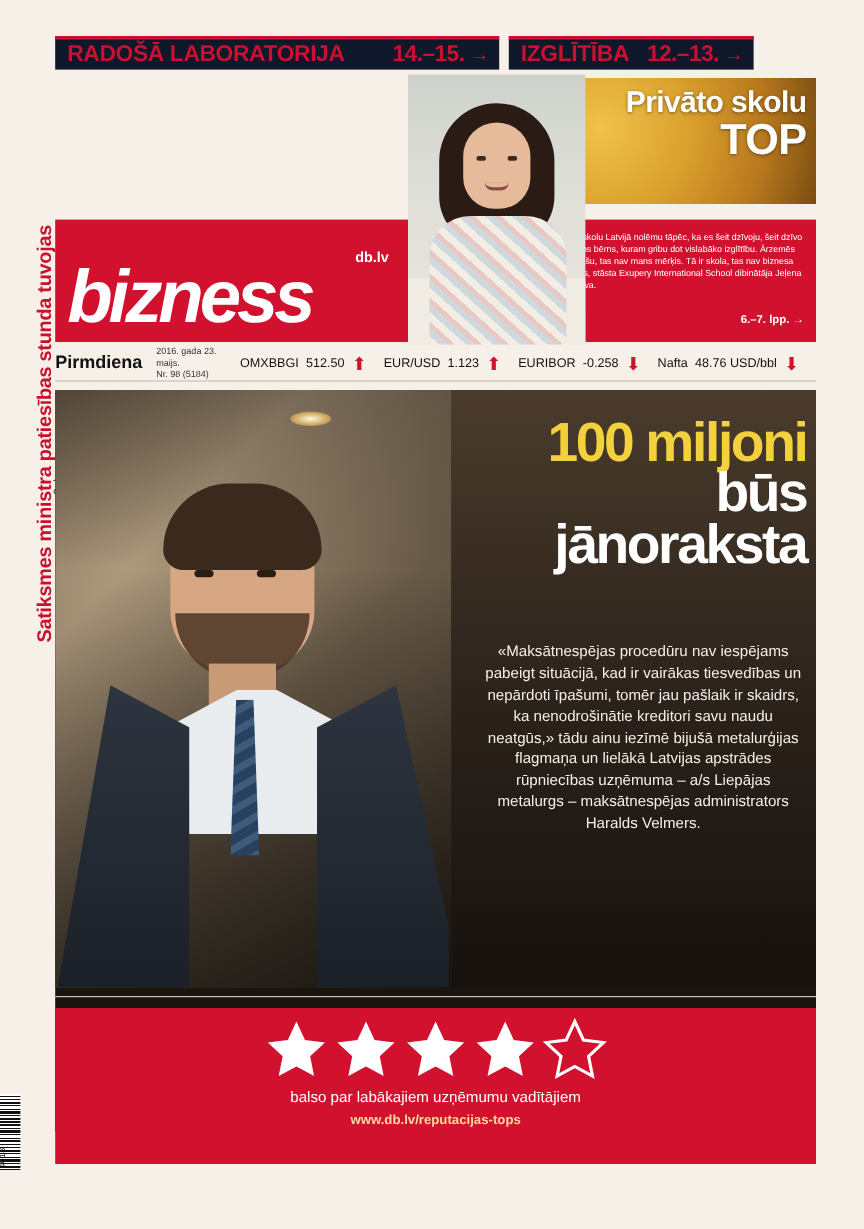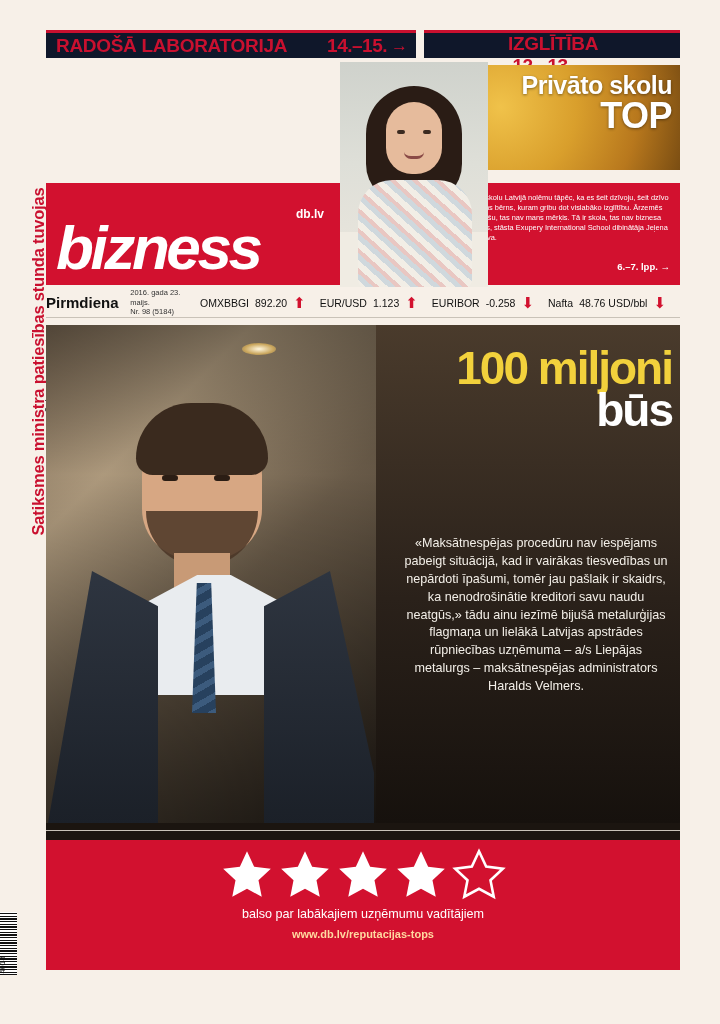--- a/index.html
+++ b/index.html
@@ -104,21 +104,21 @@
   }
   .promo-bar .pg {
     font-weight: bold;
     font-size: 19px;
     color: #c9102f;
     letter-spacing: -0.5px;
   }
   .arrow { font-weight: bold; font-size: 17px; color: #c9102f; margin-left: 4px; }
 
   .promo-left  { left: 46px;  top: 30px; width: 370px; }
-  .promo-right { left: 424px; top: 30px; width: 256px; flex-direction: column; }
+  .promo-right { left: 424px; top: 30px; width: 204px; }
 
   .promo-img-left {
     position: absolute;
     left: 46px; top: 65px;
     width: 370px; height: 105px;
     overflow: hidden;
     background: #8e8a83;
   }
   .pil-txtbox {
     position: absolute; left: 0; top: 0;
@@ -512,21 +512,21 @@
 
   <div class="infobar">
     <div class="ib-weekday">Pirmdiena</div>
     <div class="ib-date">
       <div>2016. gada 23. maijs.</div>
       <div>Nr. 98 (5184)</div>
     </div>
     <div class="ib-quotes">
       <div class="quote">
         <span class="lbl">OMXBBGI</span>
-        <span class="val">892.20</span>
+        <span class="val">512.50</span>
         <span class="up">⬆</span>
       </div>
       <div class="quote">
         <span class="lbl">EUR/USD</span>
         <span class="val">1.123</span>
         <span class="up">⬆</span>
       </div>
       <div class="quote">
         <span class="lbl">EURIBOR</span>
         <span class="val">-0.258</span>
@@ -551,20 +551,21 @@
       <div class="lp-beard"></div>
       <div class="lp-neck"></div>
       <div class="lp-shirt"></div>
       <div class="lp-tie"></div>
       <div class="lp-jacket-l"></div>
       <div class="lp-jacket-r"></div>
     </div>
     <div class="headline">
       <div class="hl1">100 miljoni</div>
       <div class="hl2">būs</div>
+      <div class="hl3">jānoraksta</div>
     </div>
     <div class="lead-body">«Maksātnespējas procedūru nav iespējams pabeigt situācijā, kad ir vairākas tiesvedības un nepārdoti īpašumi, tomēr jau pašlaik ir skaidrs, ka nenodrošinātie kreditori savu naudu neatgūs,» tādu ainu iezīmē bijušā metalurģijas flagmaņa un lielākā Latvijas apstrādes rūpniecības uzņēmuma – a/s Liepājas metalurgs – maksātnespējas administrators Haralds Velmers.</div>
     <div class="photo-credit">FOTO – VLADISLAVS PROŠKINS, F64 PHOTO AGENCY</div>
   </div>
 
   <div class="bottom-sep"></div>
 
   <div class="bottom-promo">
     <div class="stars">
       <svg class="star" viewBox="0 0 24 24">

